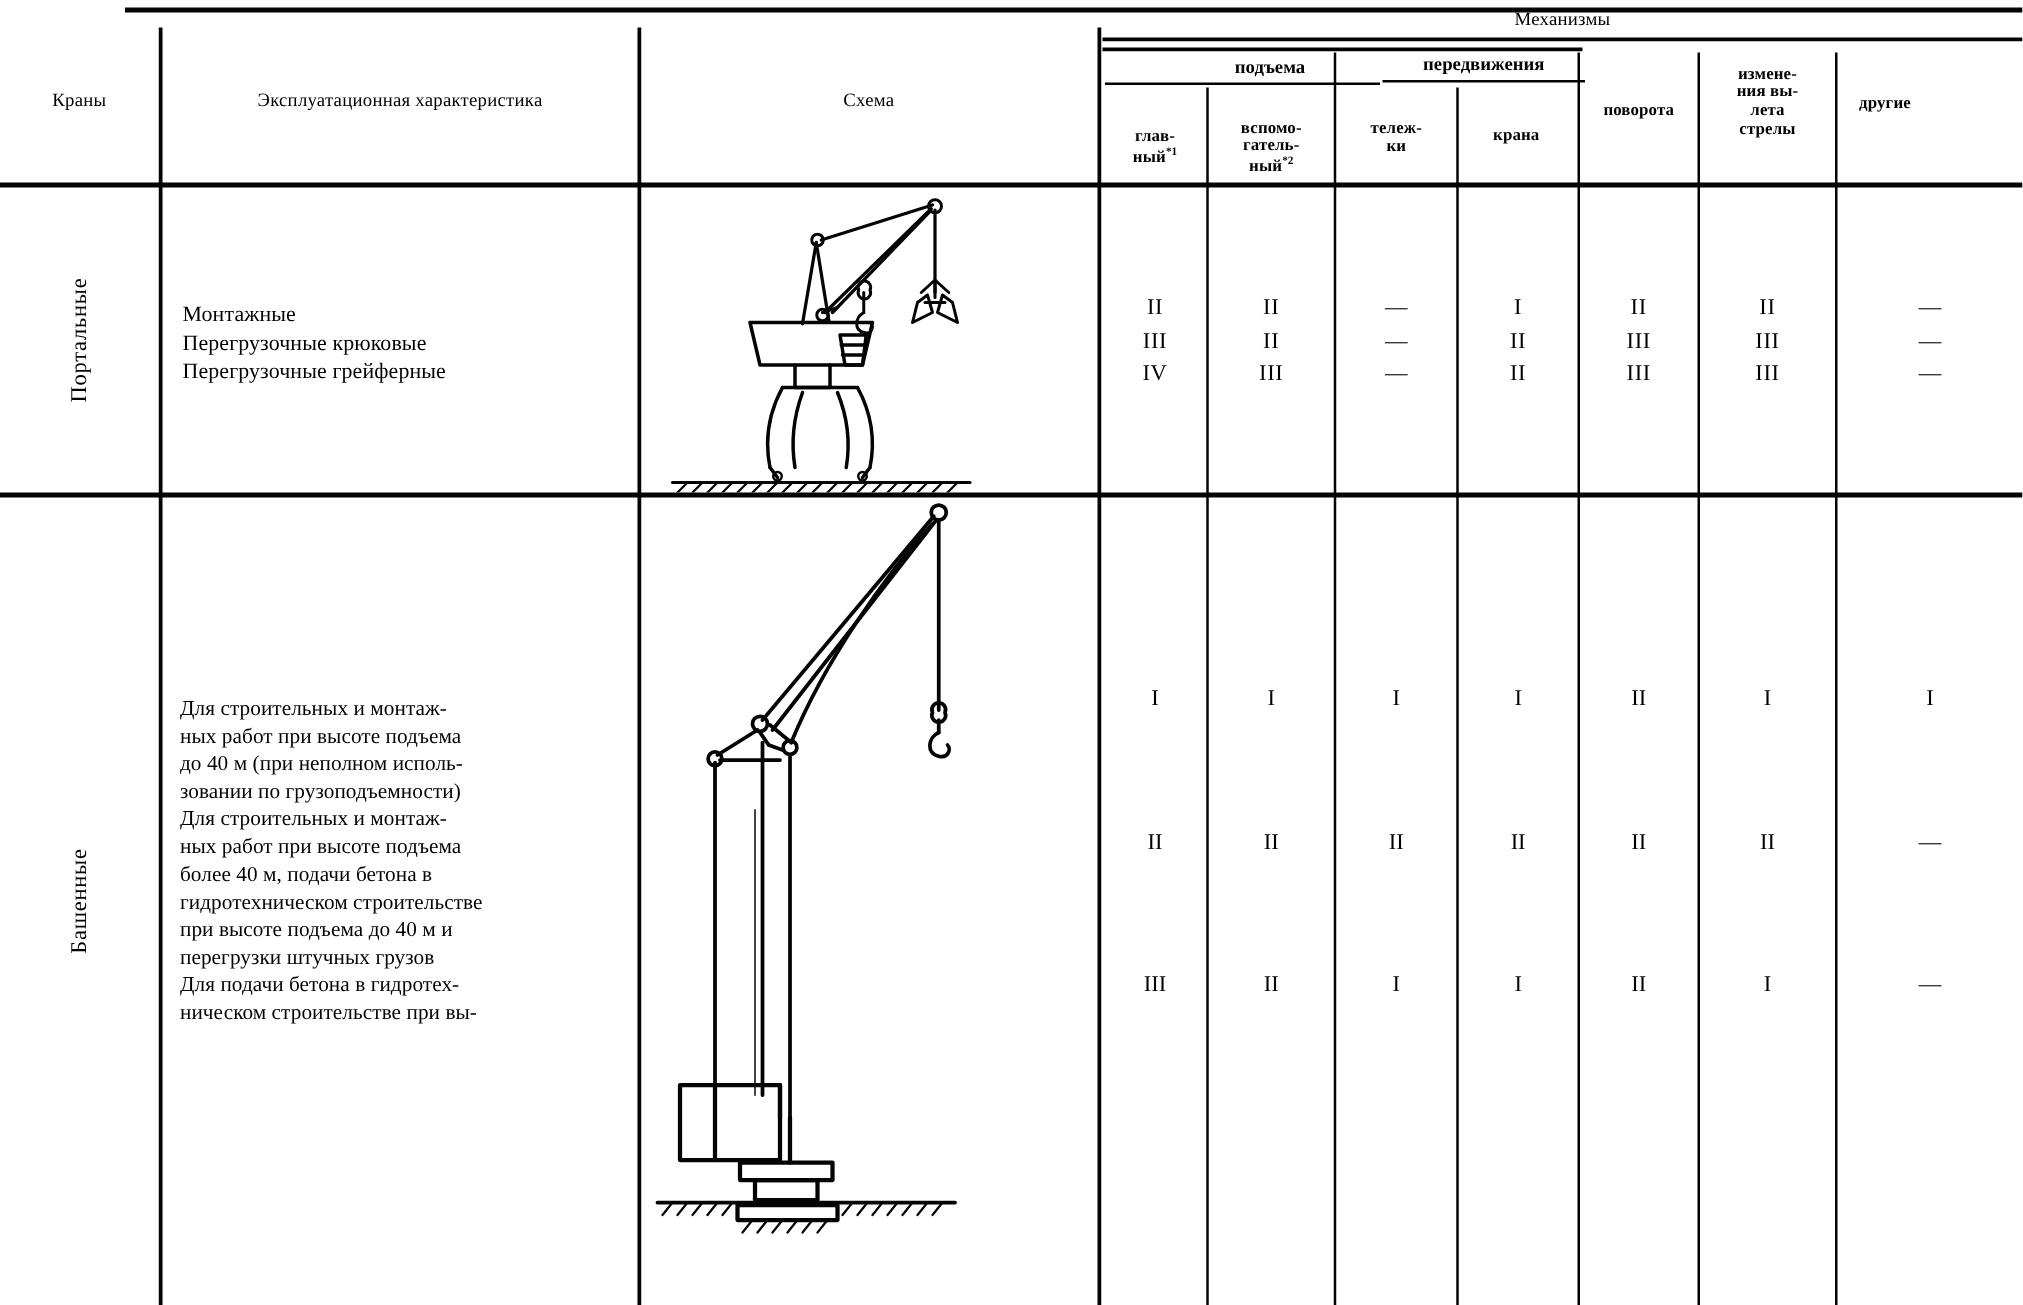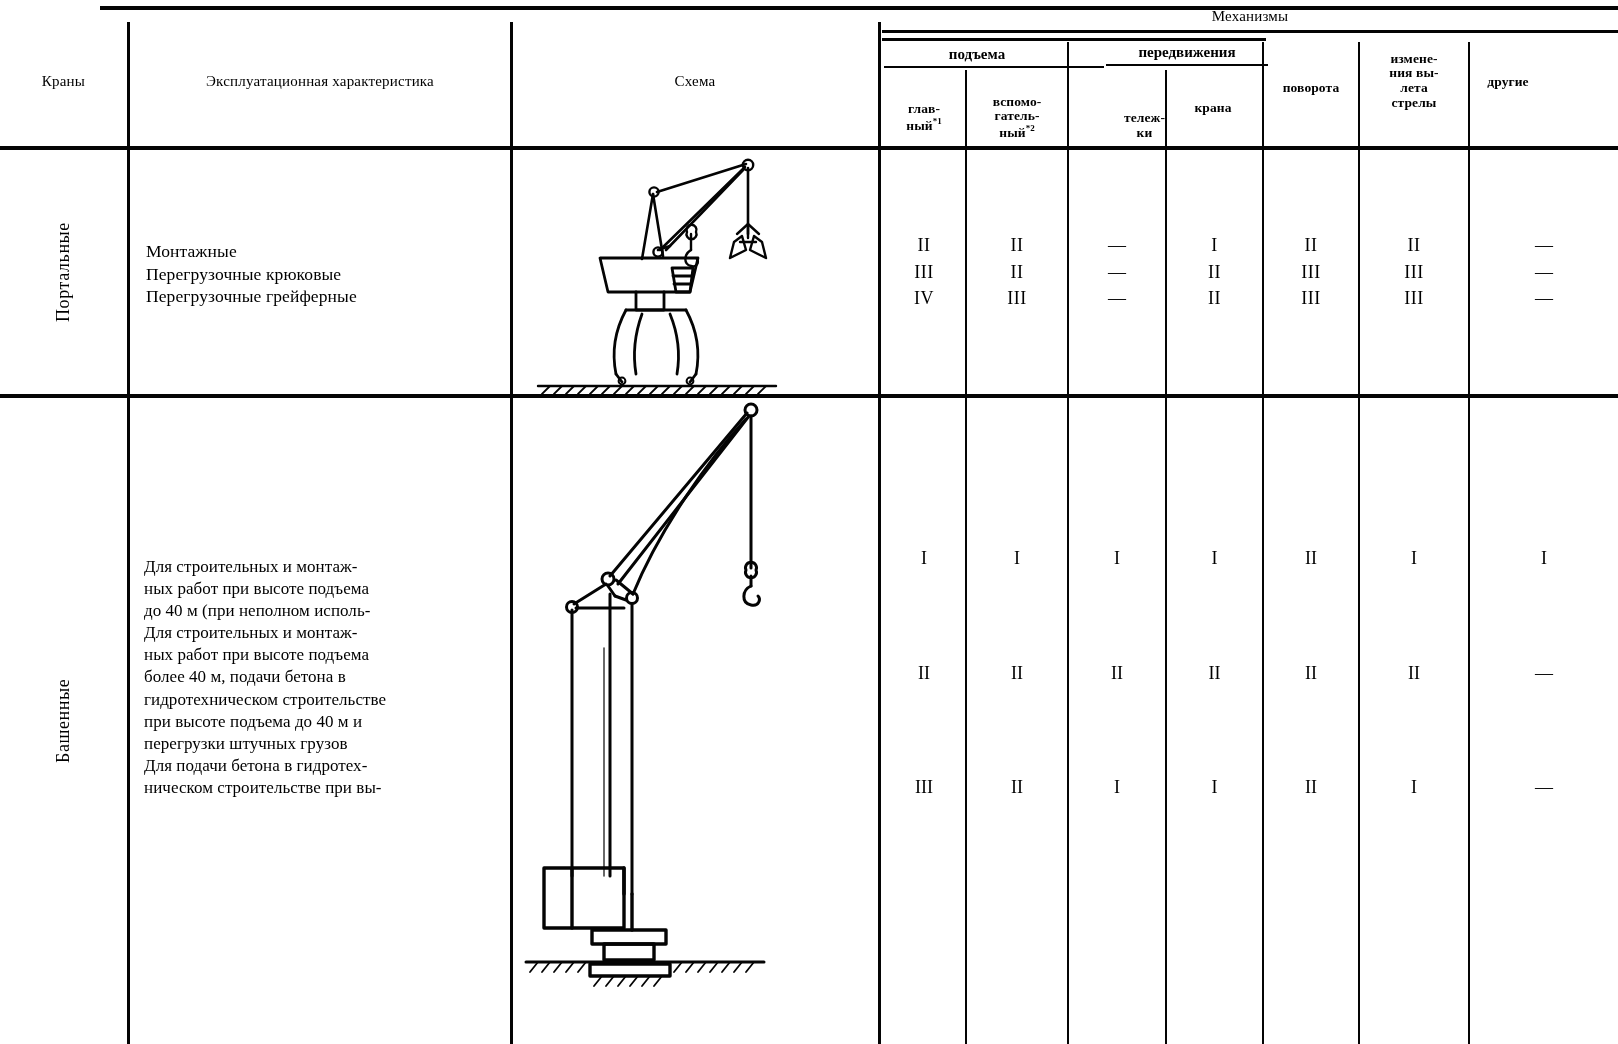--- a/index.html
+++ b/index.html
@@ -142,21 +142,21 @@
   </div>
 
   <div class="cell hdr" style="left:512px;top:62px;width:366px;height:38px;">
     <span>Схема</span>
   </div>
 
   <div class="cell hdr" style="left:882px;top:2px;width:736px;height:28px;justify-content:center;">
     <span>Механизмы</span>
   </div>
 
-  <div class="cell hdr-b" style="left:867px;top:42px;width:220px;height:24px;">
+  <div class="cell hdr-b" style="left:906px;top:42px;width:220px;height:24px;">
     <span>подъема</span>
   </div>
 
   <div class="cell hdr-b" style="left:1106px;top:40px;width:162px;height:24px;">
     <span>передвижения</span>
   </div>
 
   <div class="cell hdr-sm" style="left:882px;top:82px;width:84px;height:56px;">
     <span style="white-space:pre-line;">
       <span>глав-
@@ -165,21 +165,21 @@
   </div>
 
   <div class="cell hdr-sm" style="left:967px;top:76px;width:100px;height:68px;">
     <span style="white-space:pre-line;">
       <span>вспомо-
 гатель-
 ный</span><sup>*2</sup>
     </span>
   </div>
 
-  <div class="cell hdr-sm" style="left:1069px;top:100px;width:96px;height:52px;justify-content:flex-end;">
+  <div class="cell hdr-sm" style="left:1069px;top:84px;width:96px;height:52px;">
     <span style="white-space:pre-line;">тележ-
 ки</span>
   </div>
 
   <div class="cell hdr-sm" style="left:1167px;top:92px;width:92px;height:32px;">
     <span>крана</span>
   </div>
 
   <div class="cell hdr-sm" style="left:1264px;top:72px;width:94px;height:32px;">
     <span>поворота</span>
@@ -340,20 +340,21 @@
 
   <div class="cell vert" style="left:0px;top:398px;width:127px;height:646px;">
     <span>Башенные</span>
   </div>
 
   <div class="cell left" style="left:144px;top:556px;width:368px;height:312px;align-items:flex-start;">
     <div class="body-just" style="width:368px;">
       <div>Для  строительных  и  монтаж-</div>
       <div>ных работ при высоте подъема</div>
       <div>до 40 м (при неполном исполь-</div>
+      <div>зовании  по  грузоподъемности)</div>
       <div>Для  строительных  и  монтаж-</div>
       <div>ных работ при высоте подъема</div>
       <div>более  40  м,  подачи  бетона  в</div>
       <div>гидротехническом строительстве</div>
       <div>при высоте подъема до 40 м и</div>
       <div>перегрузки  штучных  грузов</div>
       <div> Для подачи бетона в гидротех-</div>
       <div>ническом строительстве при вы-</div>
     </div>
   </div>

